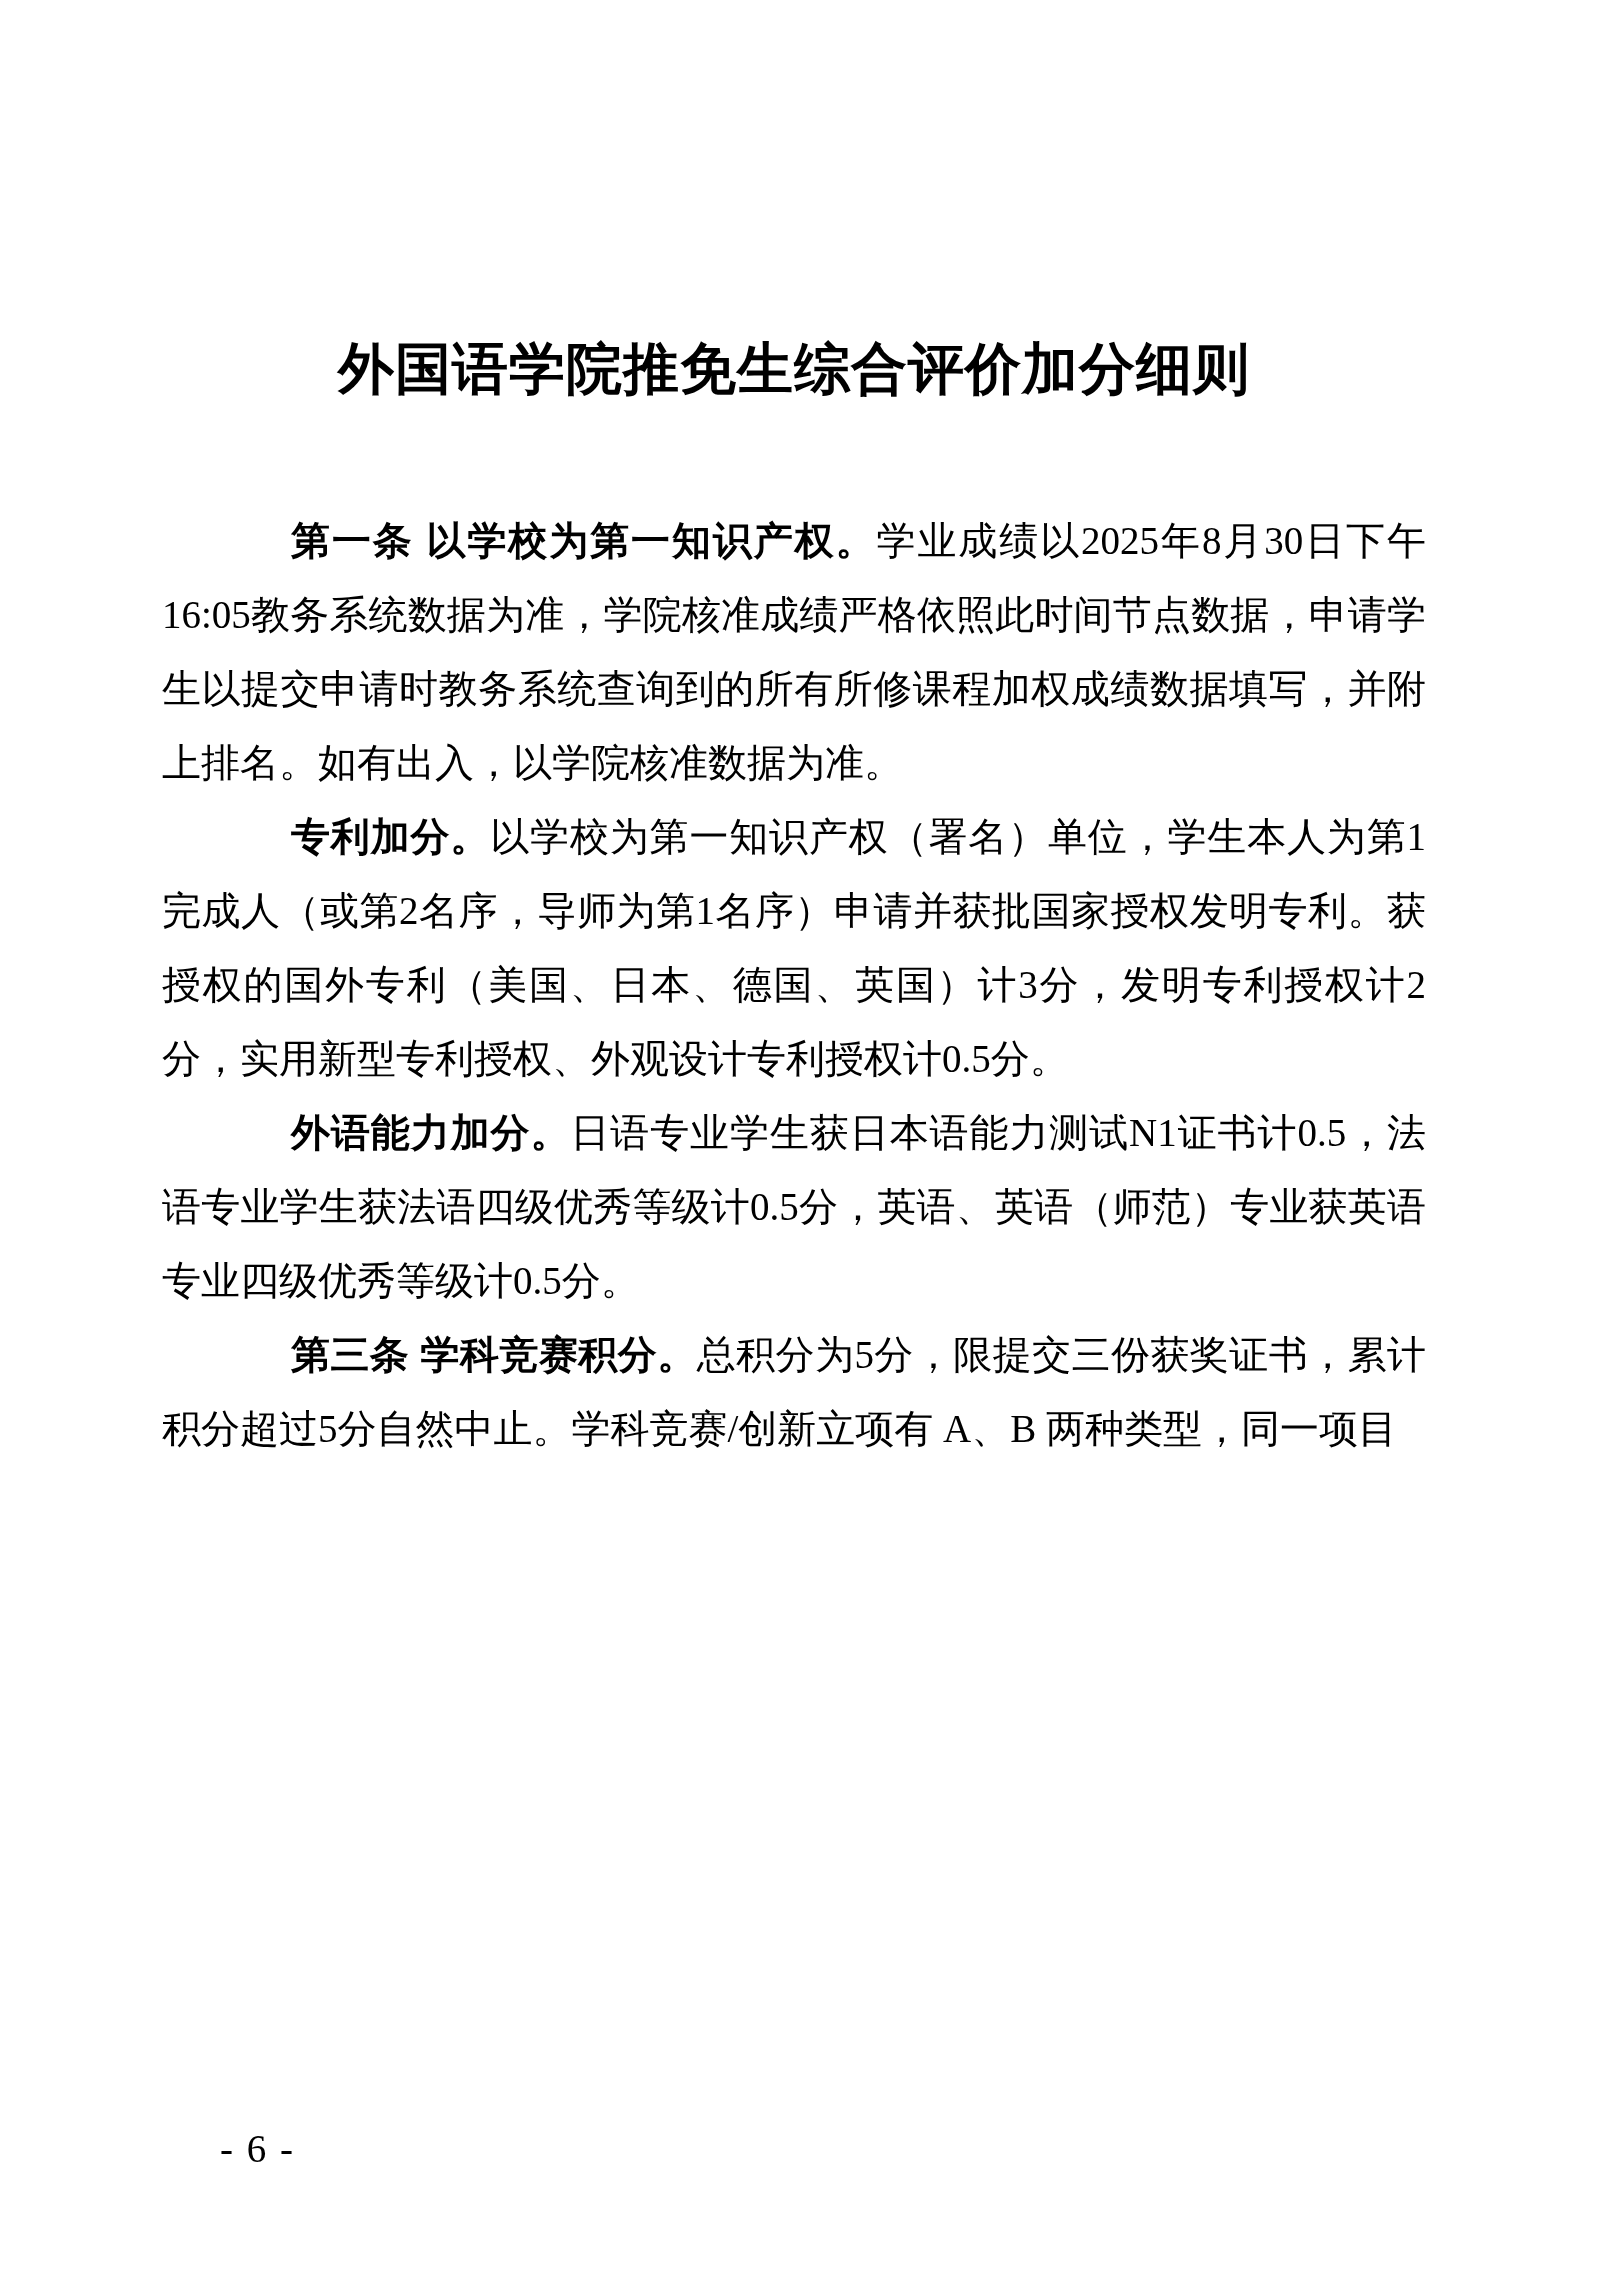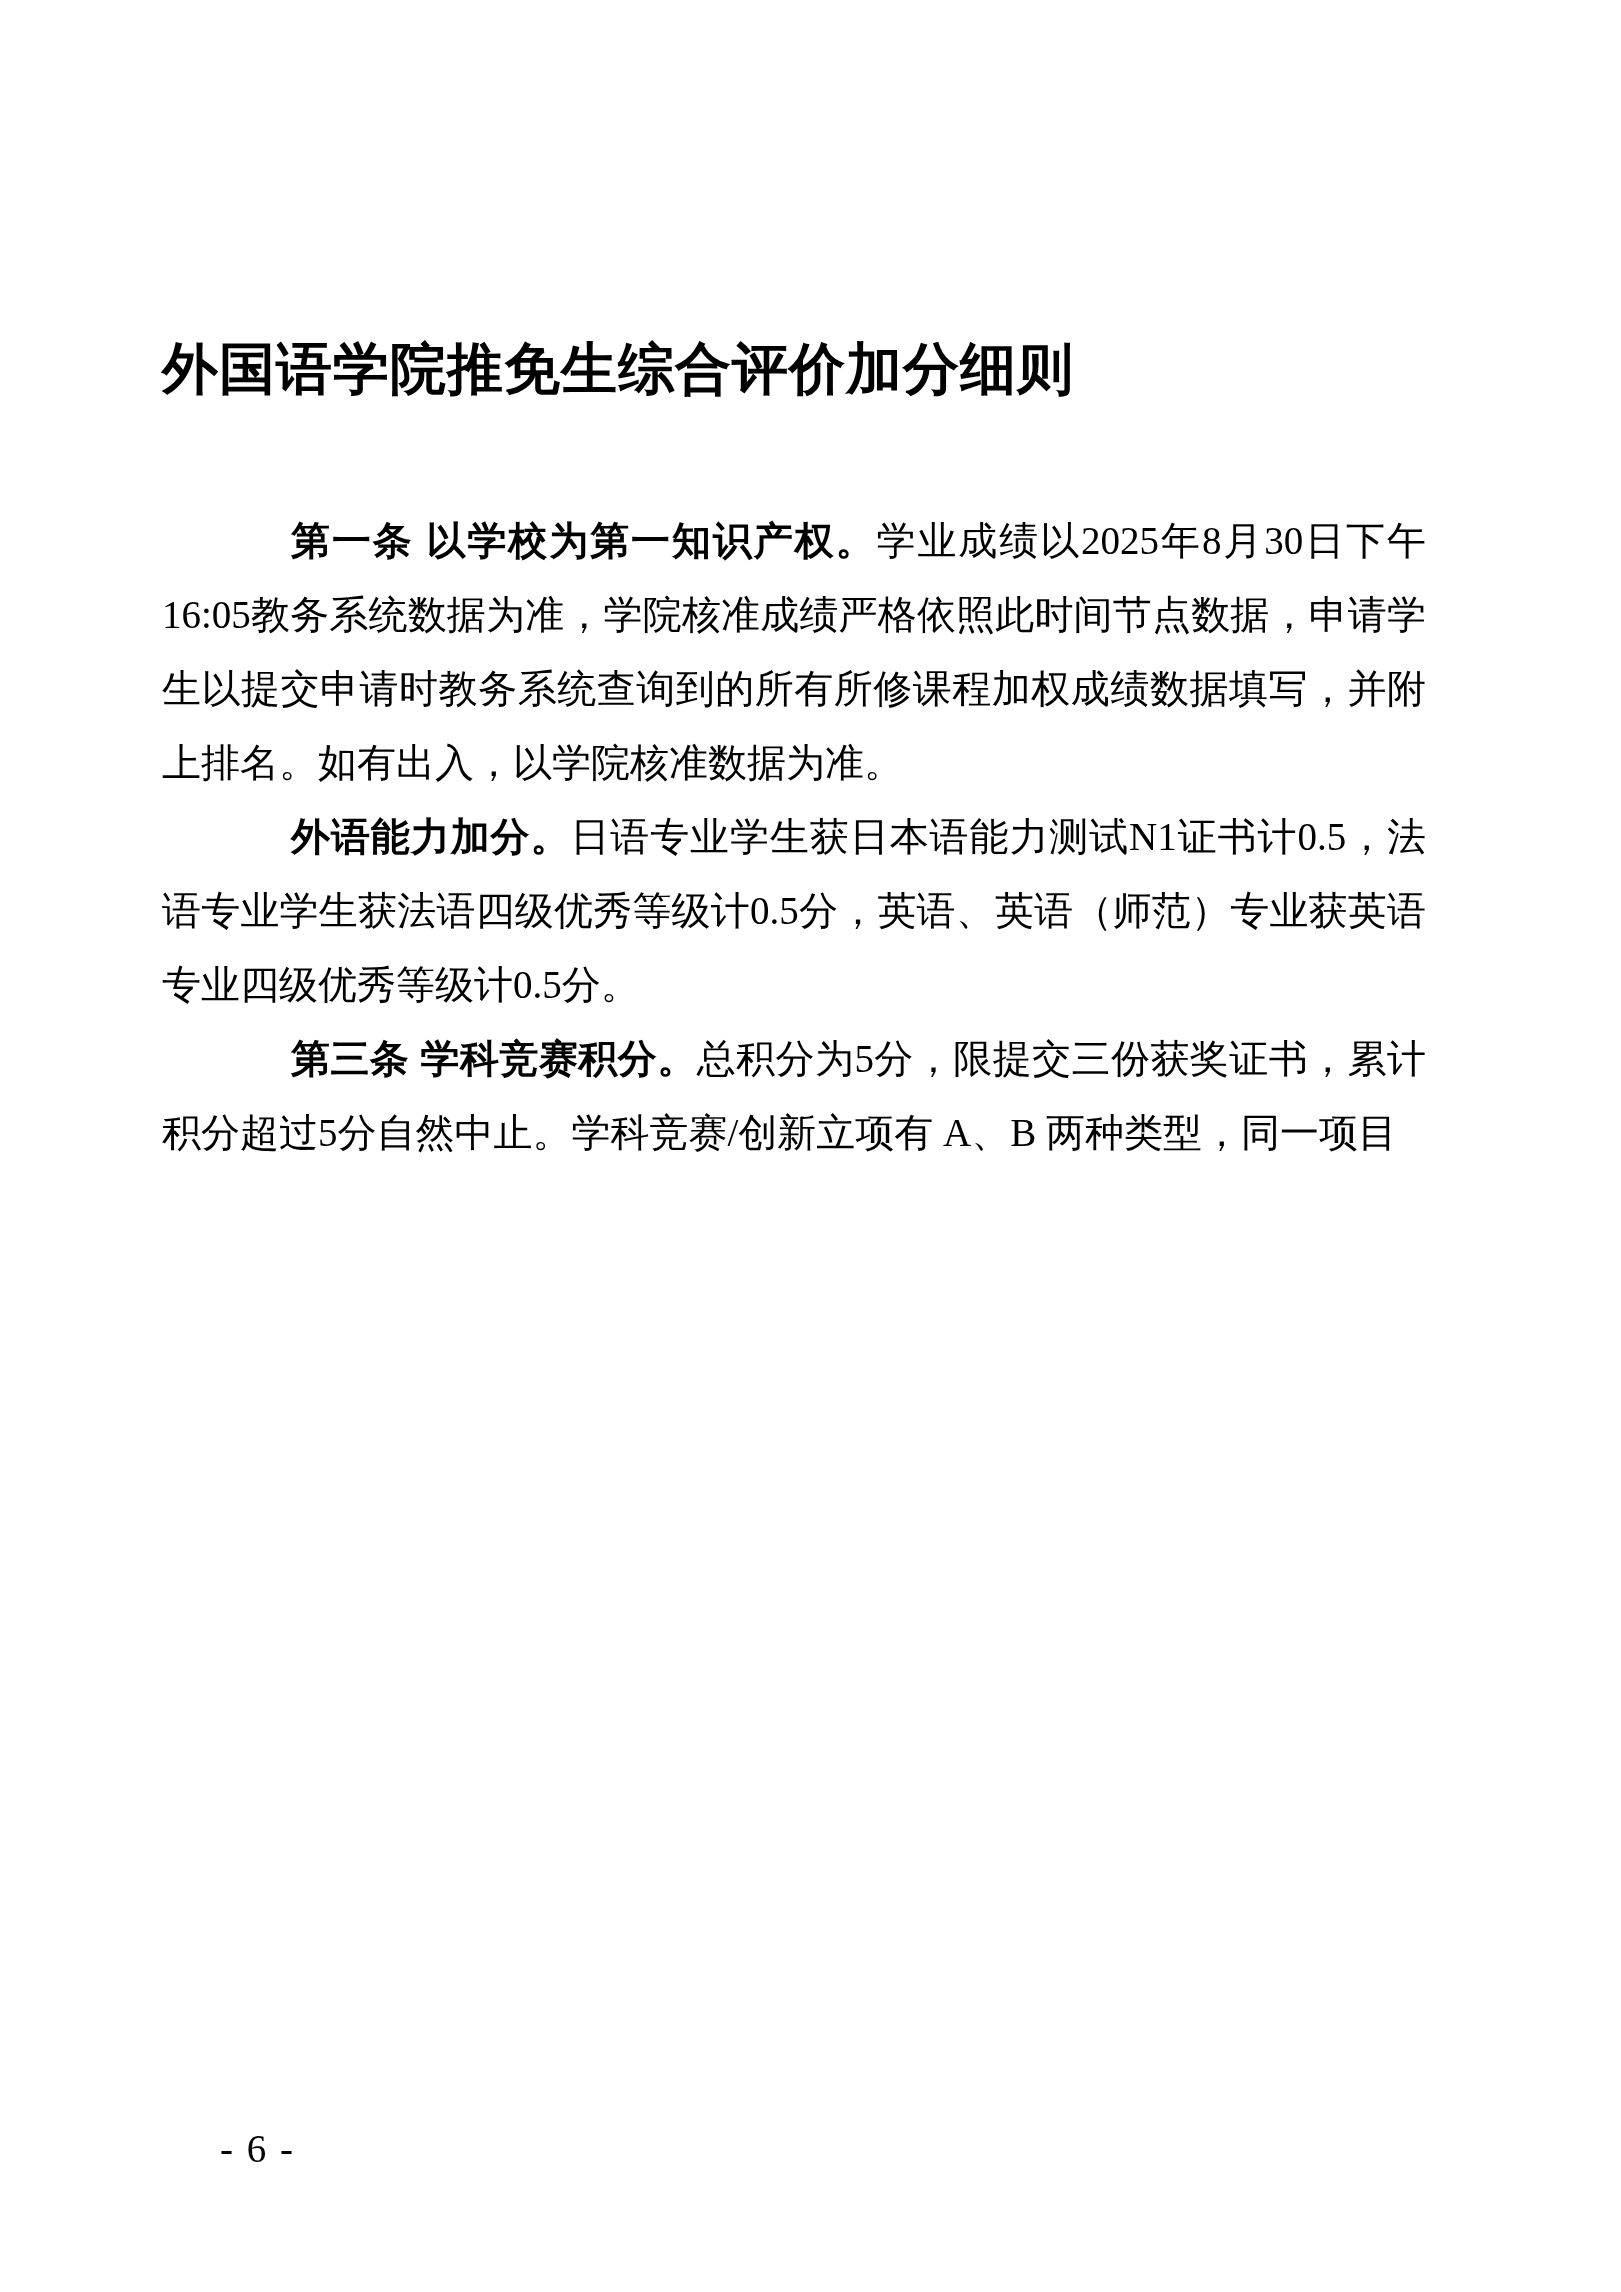--- a/index.html
+++ b/index.html
@@ -15,20 +15,21 @@
     background: #ffffff;
     color: #000000;
     overflow: hidden;
   }
   .doc-title {
     position: absolute;
     top: 341px;
     left: 162px;
     width: 1264px;
     margin: 0;
+    text-align: center;
     font-family: "Liberation Serif", "DejaVu Serif", serif;
     font-weight: 700;
     font-size: 56px;
     line-height: 1;
     letter-spacing: 1px;
     white-space: nowrap;
   }
   .doc-body {
     position: absolute;
     top: 504px;
@@ -62,19 +63,20 @@
   }
 </style>
 </head>
 <body>
 
 <div class="page">
   <h1 class="doc-title">外国语学院推免生综合评价加分细则</h1>
 
   <div class="doc-body">
       <p class="para"><span class="para-lead">第一条 以学校为第一知识产权。</span><span>学业成绩以2025年8月30日下午16:05教务系统数据为准，学院核准成绩严格依照此时间节点数据，申请学生以提交申请时教务系统查询到的所有所修课程加权成绩数据填写，并附上排名。如有出入，以学院核准数据为准。</span></p>
+      <p class="para"><span class="para-lead">专利加分。</span><span>以学校为第一知识产权（署名）单位，学生本人为第1完成人（或第2名序，导师为第1名序）申请并获批国家授权发明专利。获授权的国外专利（美国、日本、德国、英国）计3分，发明专利授权计2分，实用新型专利授权、外观设计专利授权计0.5分。</span></p>
       <p class="para"><span class="para-lead">外语能力加分。</span><span>日语专业学生获日本语能力测试N1证书计0.5，法语专业学生获法语四级优秀等级计0.5分，英语、英语（师范）专业获英语专业四级优秀等级计0.5分。</span></p>
       <p class="para"><span class="para-lead">第三条 学科竞赛积分。</span><span>总积分为5分，限提交三份获奖证书，累计积分超过5分自然中止。学科竞赛/创新立项有 A、B 两种类型，同一项目</span></p>
     </div>
 
   <div class="page-footer">- 6 -</div>
 </div>
 
 
 </body></html>

